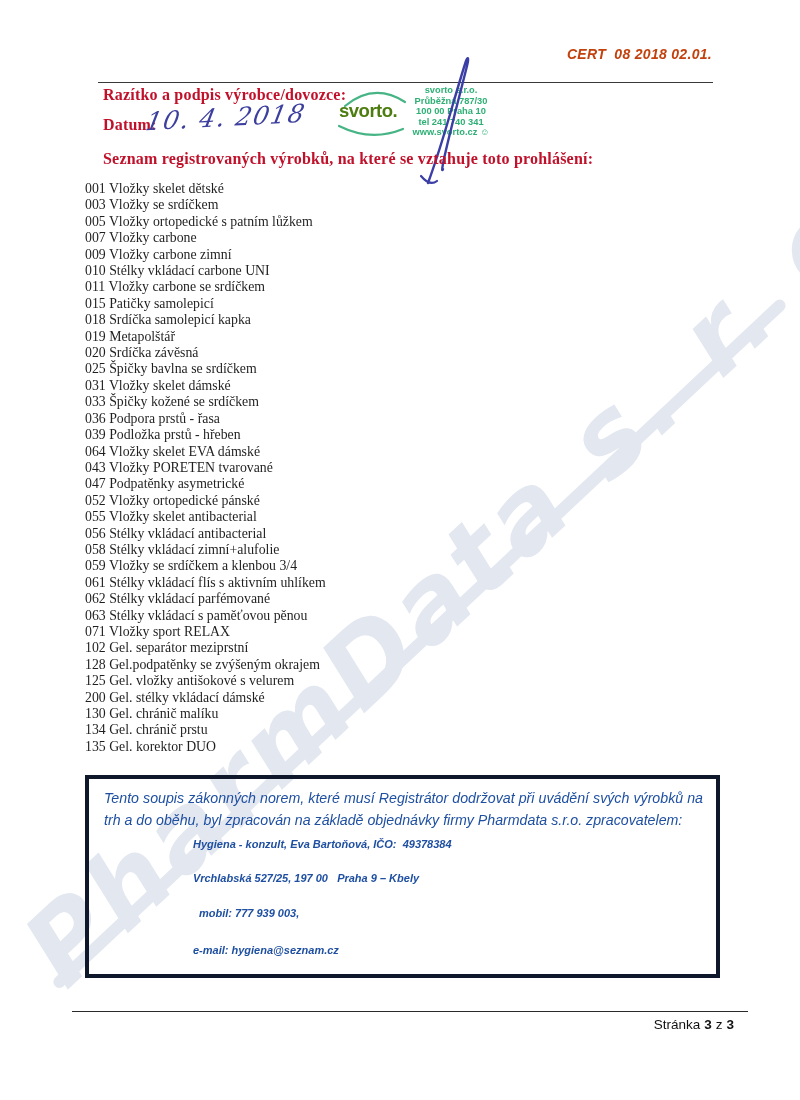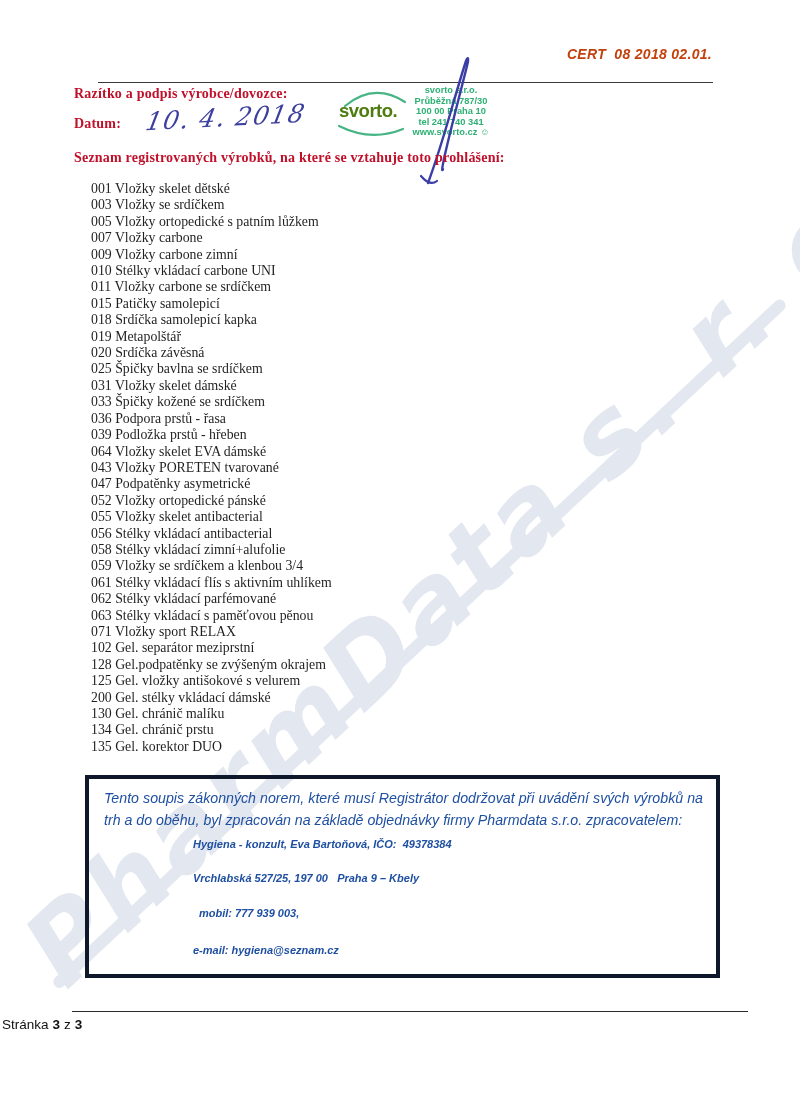--- a/index.html
+++ b/index.html
@@ -25,22 +25,22 @@
   .cert{
     position:absolute;top:46px;right:88px;z-index:2;
     font-family:"Liberation Sans",sans-serif;font-style:italic;font-weight:700;
     font-size:14px;color:#c2410c;letter-spacing:.3px;
   }
   .topline{
     position:absolute;left:98px;top:82px;width:615px;height:0;
     border-top:1.7px solid #3a3a3a;z-index:1;
   }
   .red-label{
-    position:absolute;left:74px;z-index:2;color:#c0102a;
-    font-weight:700;font-size:14px;letter-spacing:.2px;
+    position:absolute;left:103px;z-index:2;color:#c0102a;
+    font-weight:700;font-size:16px;letter-spacing:.2px;
   }
   .razitko{top:86px;}
   .datum{top:116px;}
   .seznam{top:150px;}
 
   .hand-date{
     position:absolute;left:146px;top:103px;z-index:2;
     font-family:"DejaVu Serif",serif;font-style:italic;
     font-size:25px;letter-spacing:1.5px;color:#3c3f9e;
     transform:rotate(-3deg) skewX(-14deg);
@@ -56,21 +56,21 @@
   }
   .stamp-addr{
     position:absolute;left:78px;top:33px;width:96px;text-align:center;
     font-family:"Liberation Sans",sans-serif;font-size:9.3px;line-height:10.6px;
     color:#2eb075;font-weight:600;
   }
   .stamp-addr div:first-child{font-weight:700;}
 
   
   .products{
-    position:absolute;left:91px;top:181px;z-index:2;
+    position:absolute;left:85px;top:181px;z-index:2;
     font-size:13.8px;line-height:16.4px;color:#1f1f1f;
   }
   .product-row{white-space:pre;}
 
   
   .notice-box{
     position:absolute;left:85px;top:775px;width:627px;height:195px;
     border:4px solid #0f172a;z-index:2;background:transparent;
     font-family:"Liberation Sans",sans-serif;color:#1e4fa1;font-style:italic;
   }
@@ -85,21 +85,21 @@
   .c-addr{top:93px;}
   .c-mob{top:128px;margin-left:6px;}
   .c-mail{top:165px;}
 
   
   .footline{
     position:absolute;left:72px;top:1011px;width:676px;height:0;
     border-top:1.8px solid #2a2a2a;z-index:2;
   }
   .footer{
-    position:absolute;left:0;top:1017px;width:736px;text-align:left;z-index:2;
+    position:absolute;left:0;top:1017px;width:736px;text-align:right;z-index:2;
     font-family:"Liberation Sans",sans-serif;font-size:13.5px;color:#111;
   }
   .footer b{font-weight:700;}
   .footer span, .footer b{margin:0 2px;}
 </style>
 </head>
 <body>
 
 <div class="page">
 

